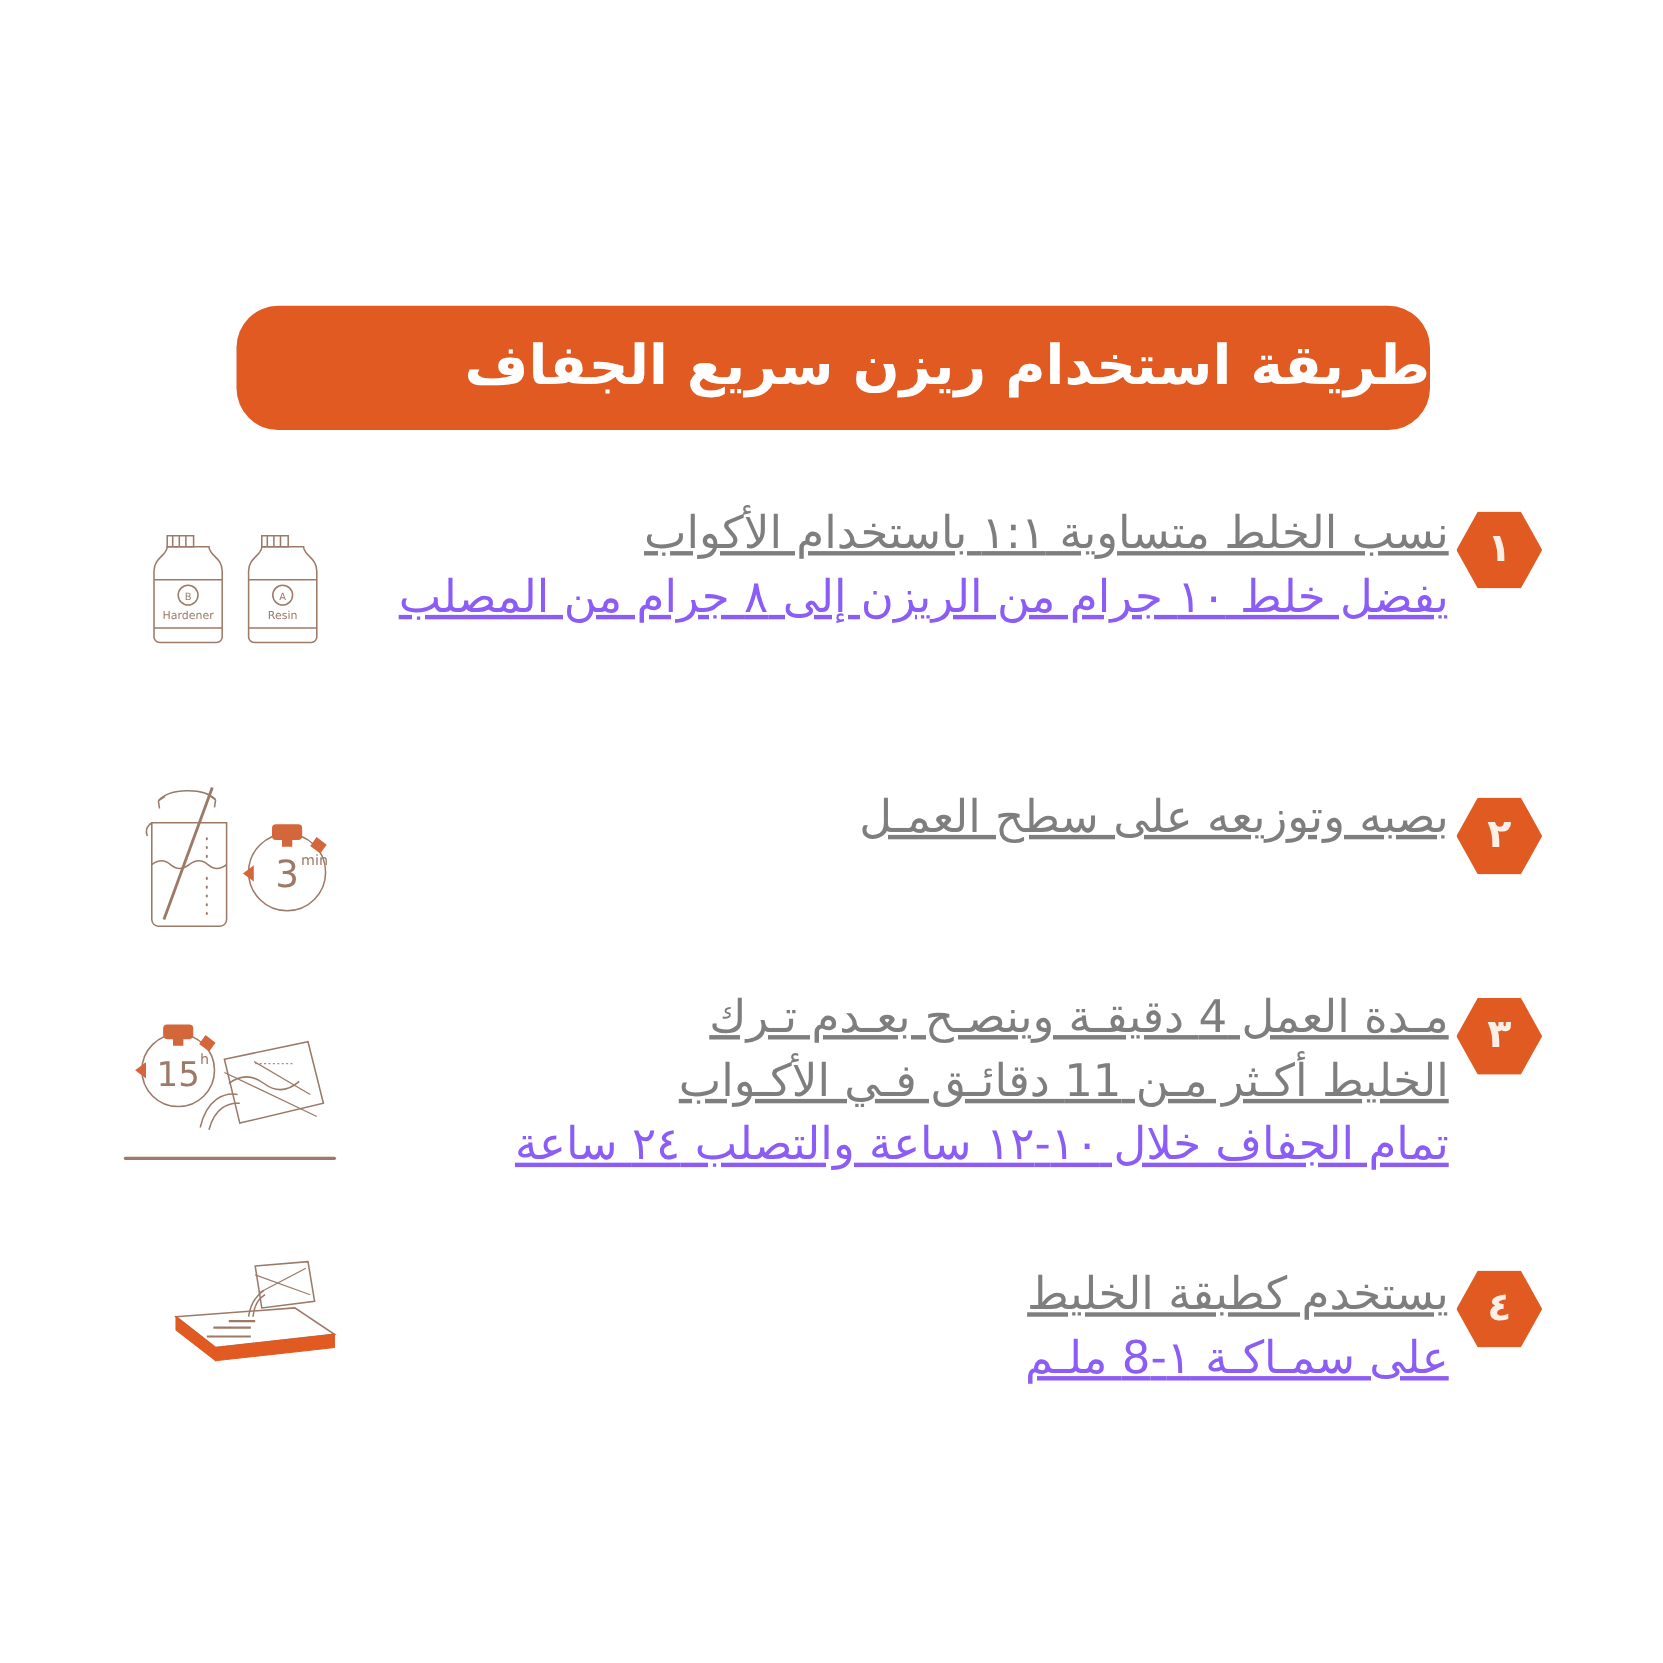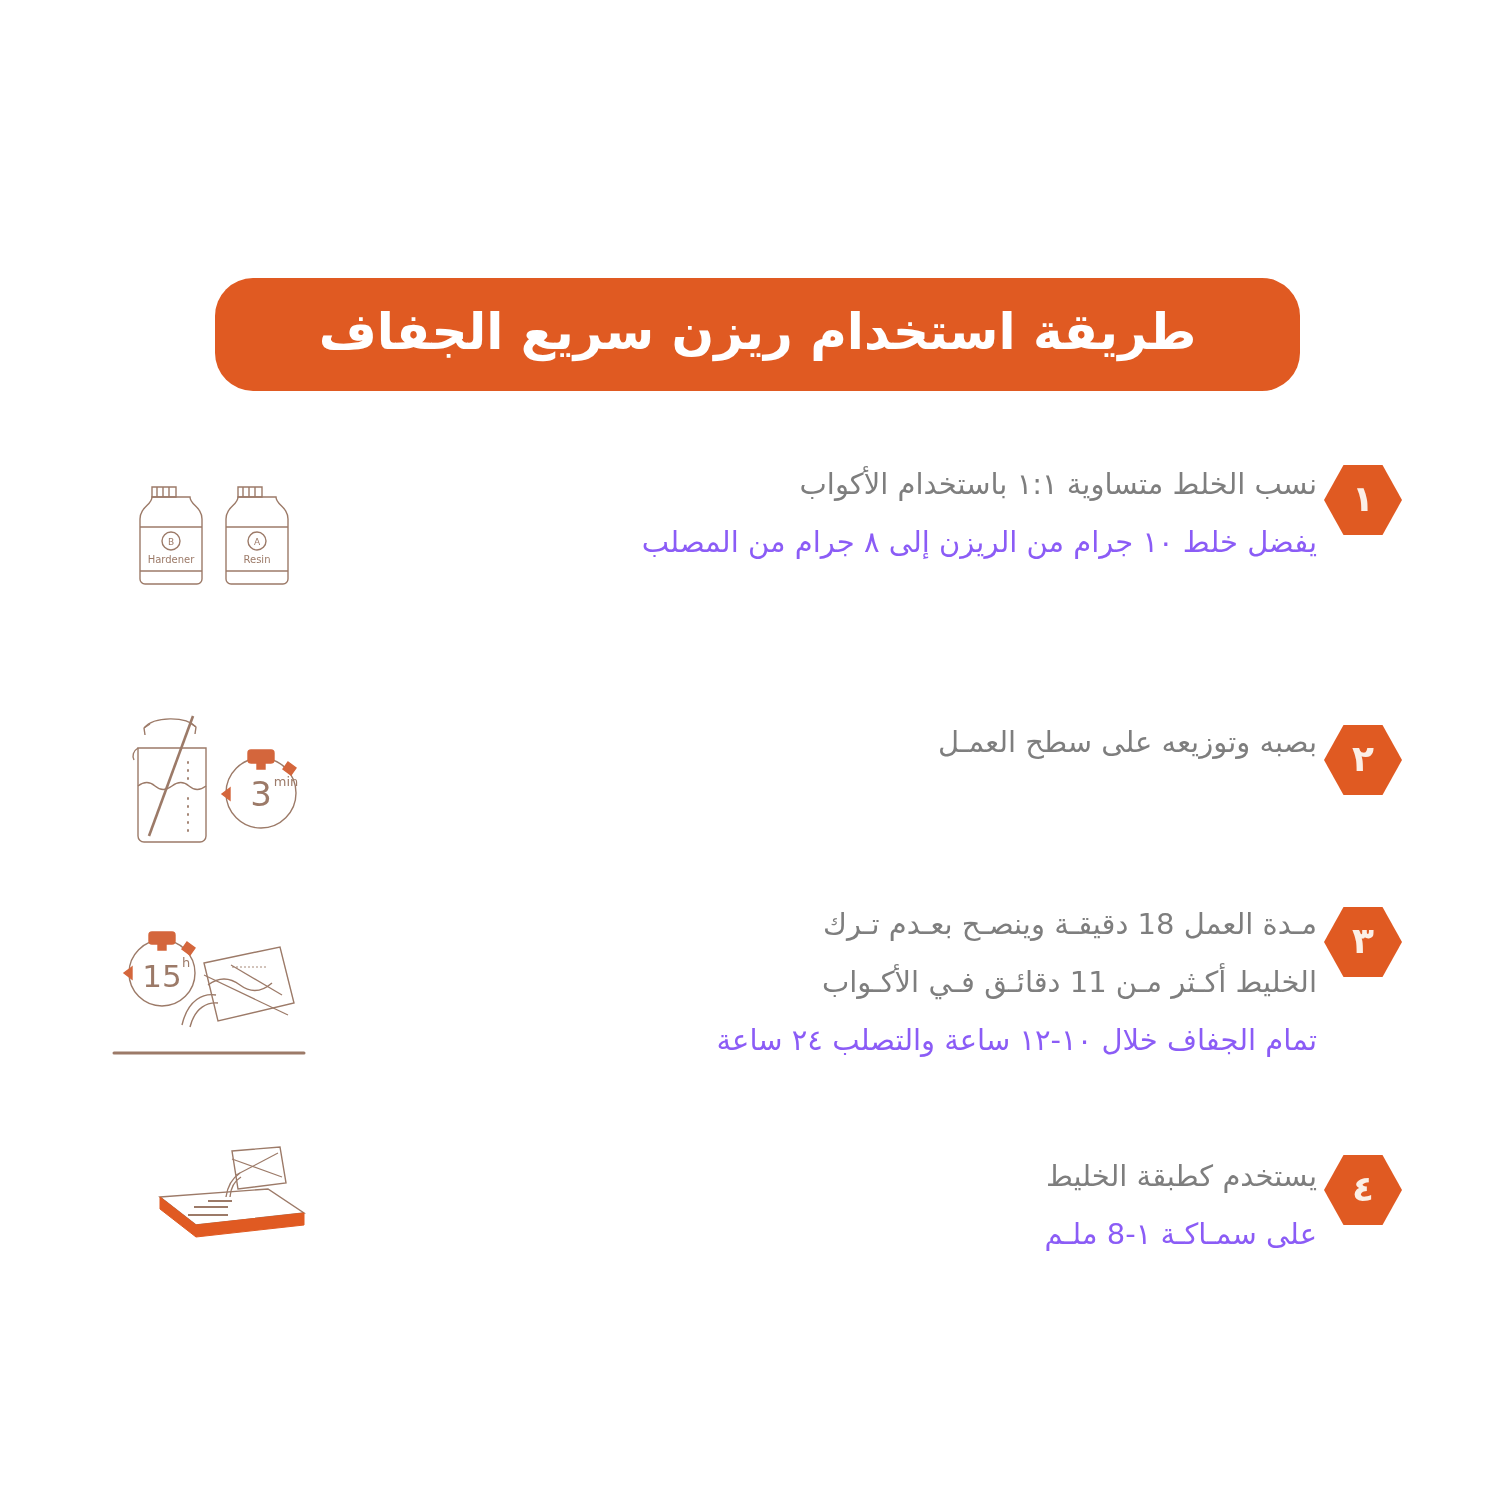--- a/index.html
+++ b/index.html
@@ -24,21 +24,21 @@
   .title-banner {
     position: absolute;
     left: 215px;
     top: 278px;
     width: 1085px;
     height: 113px;
     background: #E05A22;
     border-radius: 38px;
     display: flex;
     align-items: center;
-    justify-content: center;
+    justify-content: flex-start;
     box-sizing: border-box;
     padding-bottom: 6px;
   }
   .title-text {
     color: #ffffff;
     font-size: 50px;
     font-weight: bold;
     letter-spacing: 0px;
     line-height: 1;
     text-align: center;
@@ -82,25 +82,26 @@
   
   .step-text {
     position: absolute;
     right: 195px;
     top: 0;
     width: 1130px;
     text-align: right;
     direction: rtl;
   }
   .line {
-    font-size: 29px;
+    font-size: 41px;
     line-height: 58px;
     color: #7E7E7E;
     white-space: nowrap;
     direction: rtl;
+    text-decoration: underline;
   }
   .line.accent, .accent {
     color: #8b5cf6;
   }
   .line.accent { font-weight: normal; }
 
   
   .step-2 .step-text { width: 740px; right: 195px; }
   .step-4 .step-text { width: 540px; right: 195px; }
 
@@ -202,21 +203,21 @@
     </div>
   </div>
 
   <div class="step step-3">
 
     <div class="badge" style="top:12px;">
       <span class="badge-num">٣</span>
     </div>
 
     <div class="step-text">
-      <div class="line">مـدة العمل 18 دقيقـة وينصـح بعـدم تـرك</div>
+      <div class="line">مـدة العمل 4 دقيقـة وينصـح بعـدم تـرك</div>
       <div class="line">الخليط أكـثر مـن 11 دقائـق فـي الأكـواب</div>
       <div class="line accent">تمام الجفاف خلال ١٠-١٢ ساعة والتصلب ٢٤ ساعة</div>
     </div>
 
     <div class="illus" style="left:112px; top:30px;">
       <svg width="205" height="150" viewBox="0 0 205 150" fill="none">
         <g stroke="#9C7A68" stroke-width="1.4" fill="none">
 
           <circle cx="50" cy="48" r="33"></circle>
           <path d="M40 7 h20 a3 3 0 0 1 3 3 v6 a3 3 0 0 1 -3 3 h-20 a3 3 0 0 1 -3 -3 v-6 a3 3 0 0 1 3 -3 z" fill="#D4663C" stroke="#D4663C"></path>

